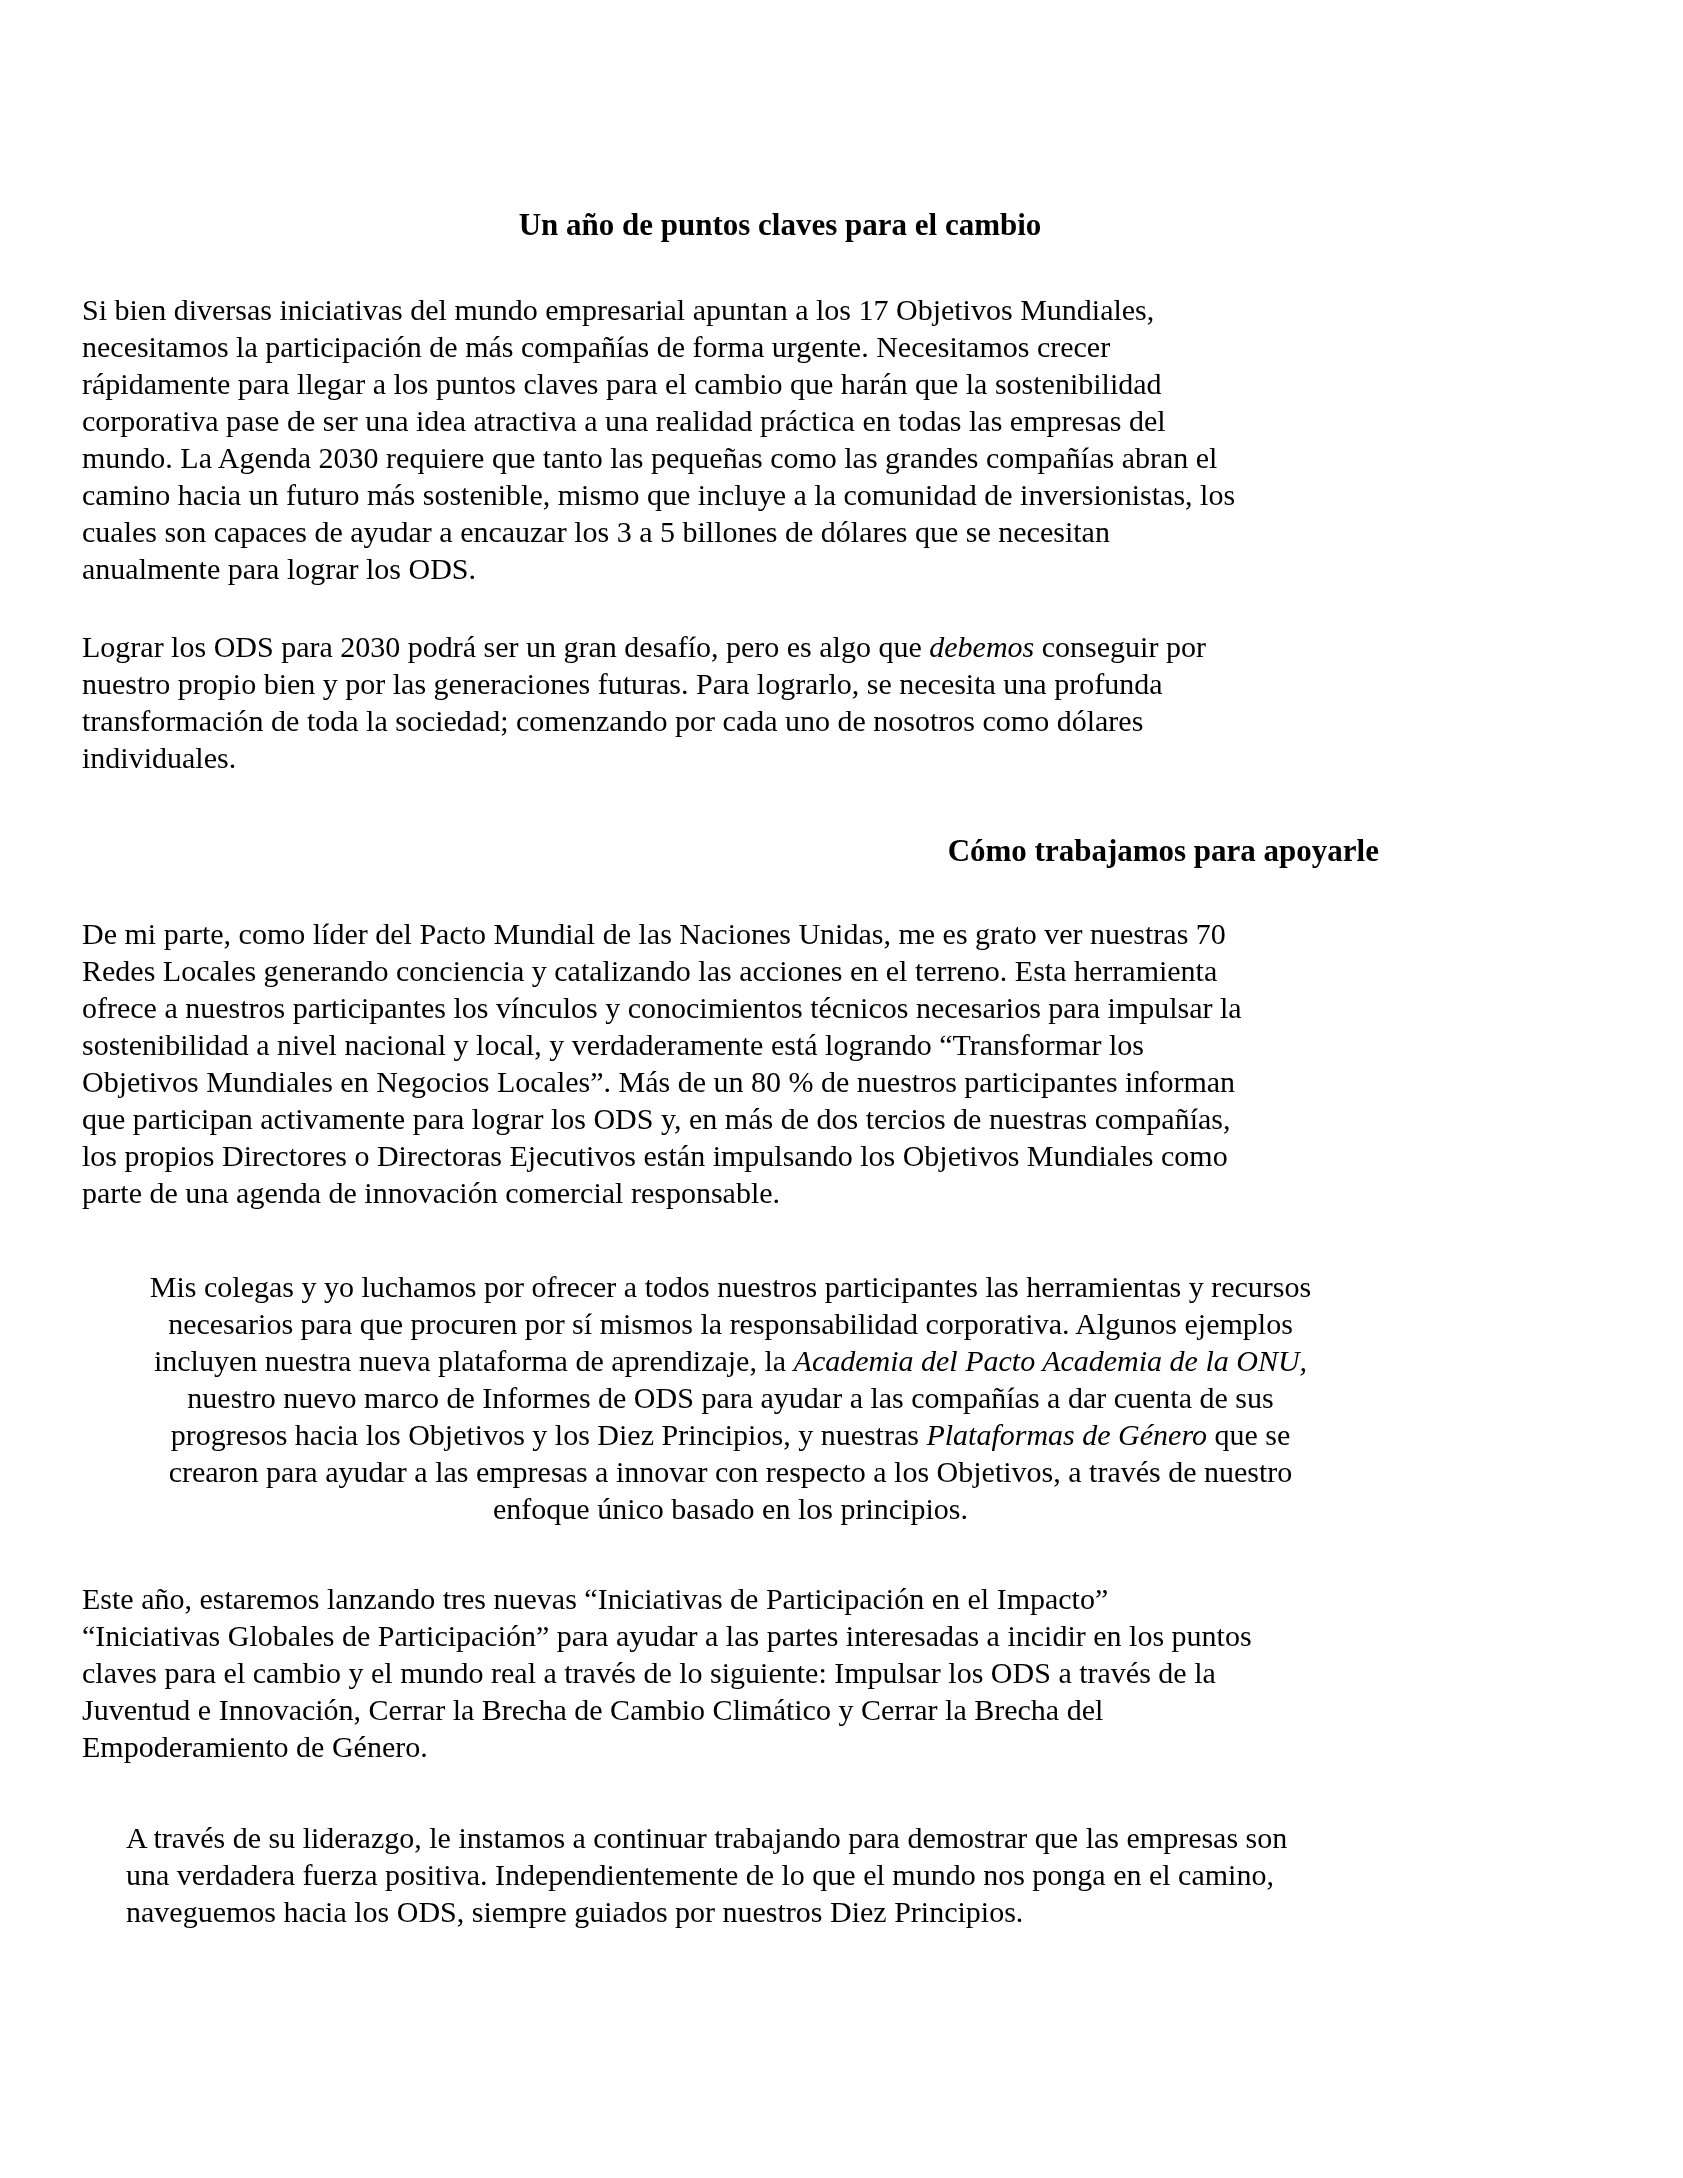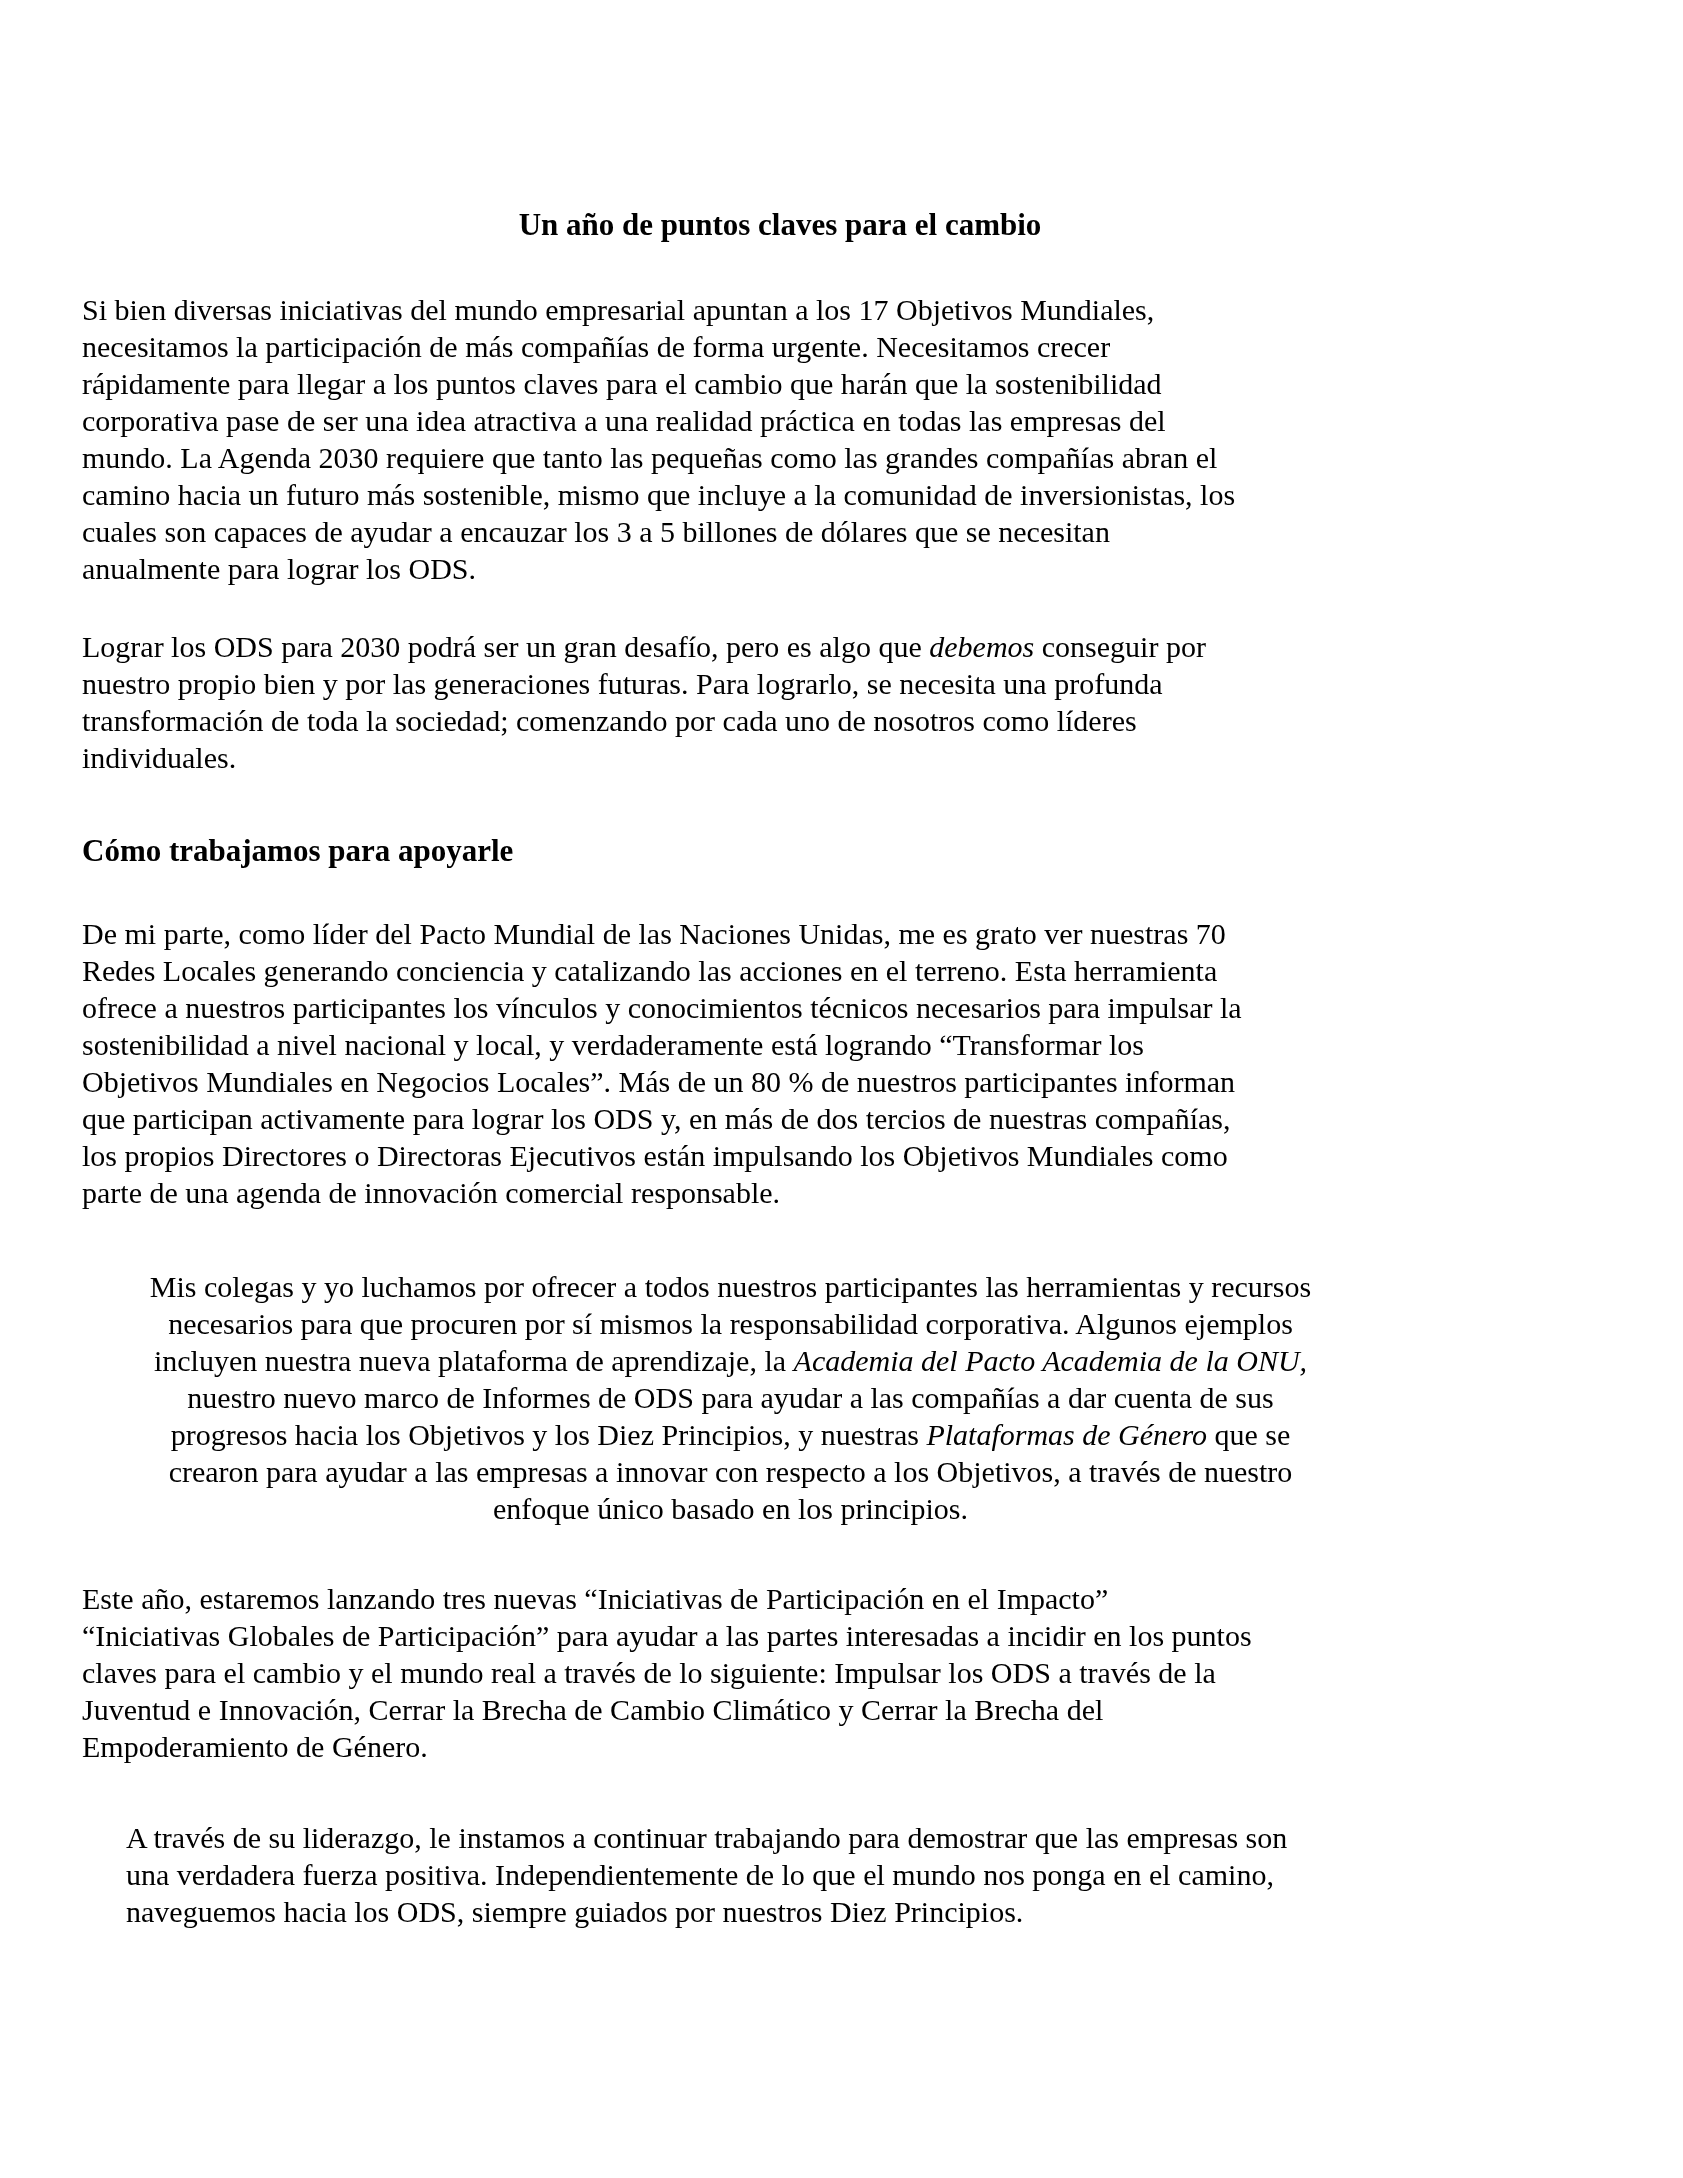--- a/index.html
+++ b/index.html
@@ -26,21 +26,21 @@
     padding-left: 99px;
     font-size: 31px;
     font-weight: bold;
     text-align: center;
     line-height: 44px;
   }
   .section-heading {
     margin: 53px 0 0 0;
     font-size: 31px;
     font-weight: bold;
-    text-align: left;
+    text-align: right;
     line-height: 44px;
   }
   .para {
     margin: 0;
     line-height: 37px;
     white-space: pre-line;
   }
   .p1 { margin-top: 44px; }
   .p2 { margin-top: 41px; }
   .p3 { margin-top: 42px; }
@@ -62,21 +62,21 @@
 necesitamos la participación de más compañías de forma urgente. Necesitamos crecer
 rápidamente para llegar a los puntos claves para el cambio que harán que la sostenibilidad
 corporativa pase de ser una idea atractiva a una realidad práctica en todas las empresas del
 mundo. La Agenda 2030 requiere que tanto las pequeñas como las grandes compañías abran el
 camino hacia un futuro más sostenible, mismo que incluye a la comunidad de inversionistas, los
 cuales son capaces de ayudar a encauzar los 3 a 5 billones de dólares que se necesitan
 anualmente para lograr los ODS.</span></p>
 
     <p class="para p2"><span>Lograr los ODS para 2030 podrá ser un gran desafío, pero es algo que </span><span class="italic">debemos</span><span> conseguir por
 nuestro propio bien y por las generaciones futuras. Para lograrlo, se necesita una profunda
-transformación de toda la sociedad; comenzando por cada uno de nosotros como líderes
+transformación de toda la sociedad; comenzando por cada uno de nosotros como dólares
 individuales.</span></p>
 
     <h2 class="section-heading">Cómo trabajamos para apoyarle</h2>
 
     <p class="para p3"><span>De mi parte, como líder del Pacto Mundial de las Naciones Unidas, me es grato ver nuestras 70
 Redes Locales generando conciencia y catalizando las acciones en el terreno. Esta herramienta
 ofrece a nuestros participantes los vínculos y conocimientos técnicos necesarios para impulsar la
 sostenibilidad a nivel nacional y local, y verdaderamente está logrando “Transformar los
 Objetivos Mundiales en Negocios Locales”. Más de un 80 % de nuestros participantes informan
 que participan activamente para lograr los ODS y, en más de dos tercios de nuestras compañías,

